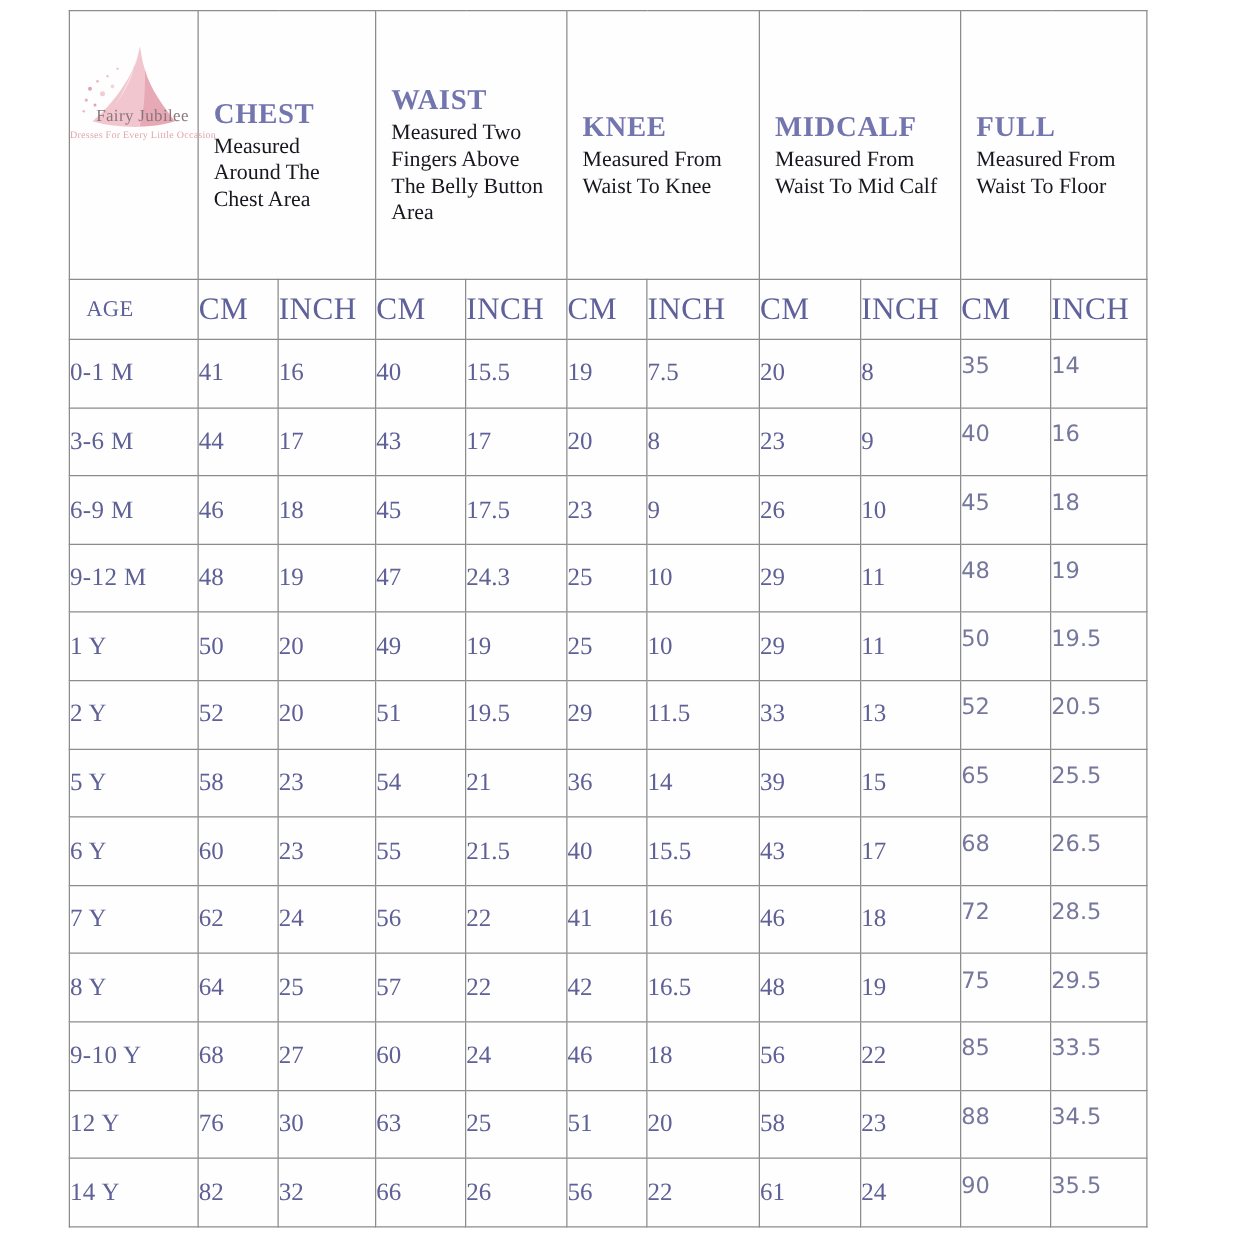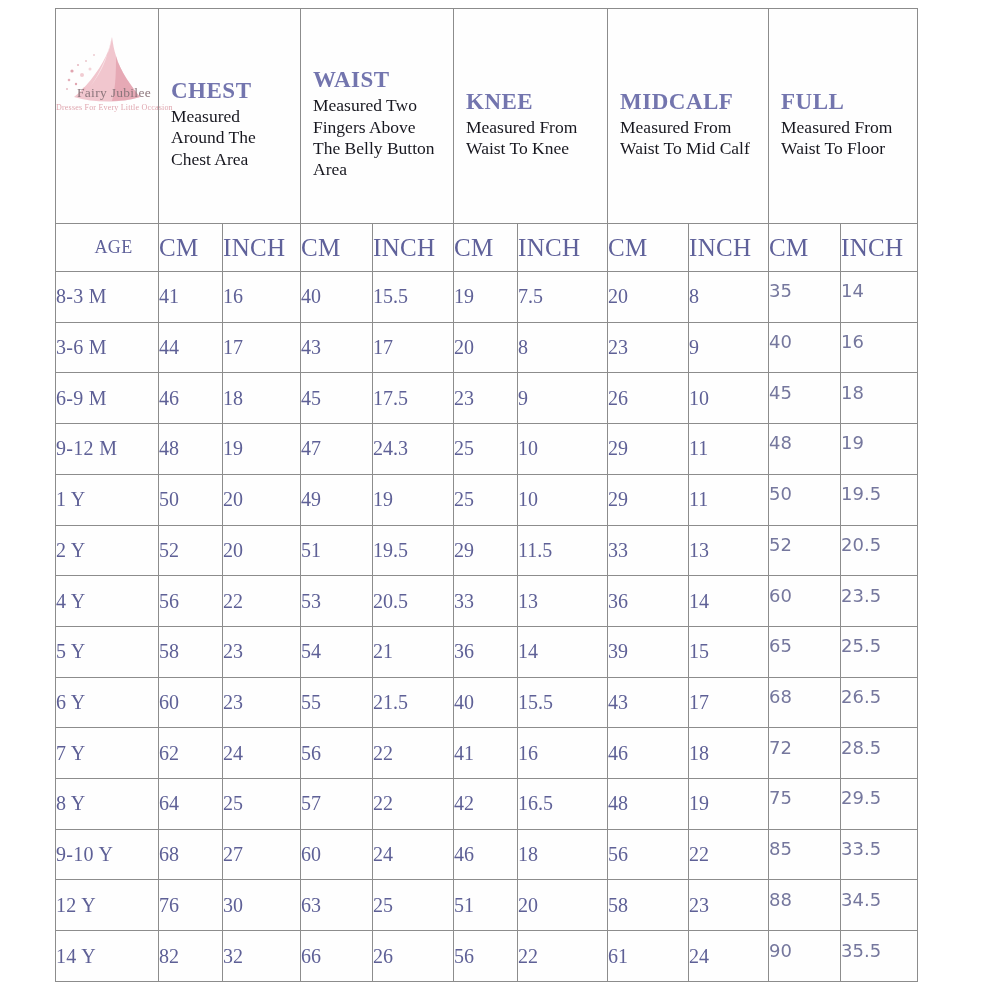--- a/index.html
+++ b/index.html
@@ -87,21 +87,21 @@
   }
   
   tr.unit-row { height: 48px; }
   th.sub {
     font-weight: bold;
     font-size: 25px;
     color: #5f619a;
     padding-left: 10px;
     letter-spacing: 0.3px;
   }
-  th.sub.age { padding-left: 13px; font-size: 18px; text-align: center; }
+  th.sub.age { padding-left: 13px; font-size: 18px; }
   
   tbody tr { height: 47px; }
   td.age {
     font-weight: bold;
     font-size: 20px;
     color: #5e6096;
     padding-left: 13px;
     letter-spacing: 0.3px;
   }
   td.num {
@@ -197,21 +197,21 @@
         <th class="sub">CM</th>
         <th class="sub">INCH</th>
         <th class="sub">CM</th>
         <th class="sub">INCH</th>
         <th class="sub">CM</th>
         <th class="sub">INCH</th>
       </tr>
     </thead>
     <tbody id="chart-body">
         <tr>
-          <td class="age">8-3 M</td>
+          <td class="age">0-1 M</td>
           <td class="num">41</td>
           <td class="num">16</td>
           <td class="num">40</td>
           <td class="num">15.5</td>
           <td class="num">19</td>
           <td class="num">7.5</td>
           <td class="num">20</td>
           <td class="num">8</td>
           <td class="num full-cm"><span>35</span></td>
           <td class="num full-inch"><span>14</span></td>
@@ -275,33 +275,20 @@
           <td class="num">51</td>
           <td class="num">19.5</td>
           <td class="num">29</td>
           <td class="num">11.5</td>
           <td class="num">33</td>
           <td class="num">13</td>
           <td class="num full-cm"><span>52</span></td>
           <td class="num full-inch"><span>20.5</span></td>
         </tr>
         <tr>
-          <td class="age">4 Y</td>
-          <td class="num">56</td>
-          <td class="num">22</td>
-          <td class="num">53</td>
-          <td class="num">20.5</td>
-          <td class="num">33</td>
-          <td class="num">13</td>
-          <td class="num">36</td>
-          <td class="num">14</td>
-          <td class="num full-cm"><span>60</span></td>
-          <td class="num full-inch"><span>23.5</span></td>
-        </tr>
-        <tr>
           <td class="age">5 Y</td>
           <td class="num">58</td>
           <td class="num">23</td>
           <td class="num">54</td>
           <td class="num">21</td>
           <td class="num">36</td>
           <td class="num">14</td>
           <td class="num">39</td>
           <td class="num">15</td>
           <td class="num full-cm"><span>65</span></td>

